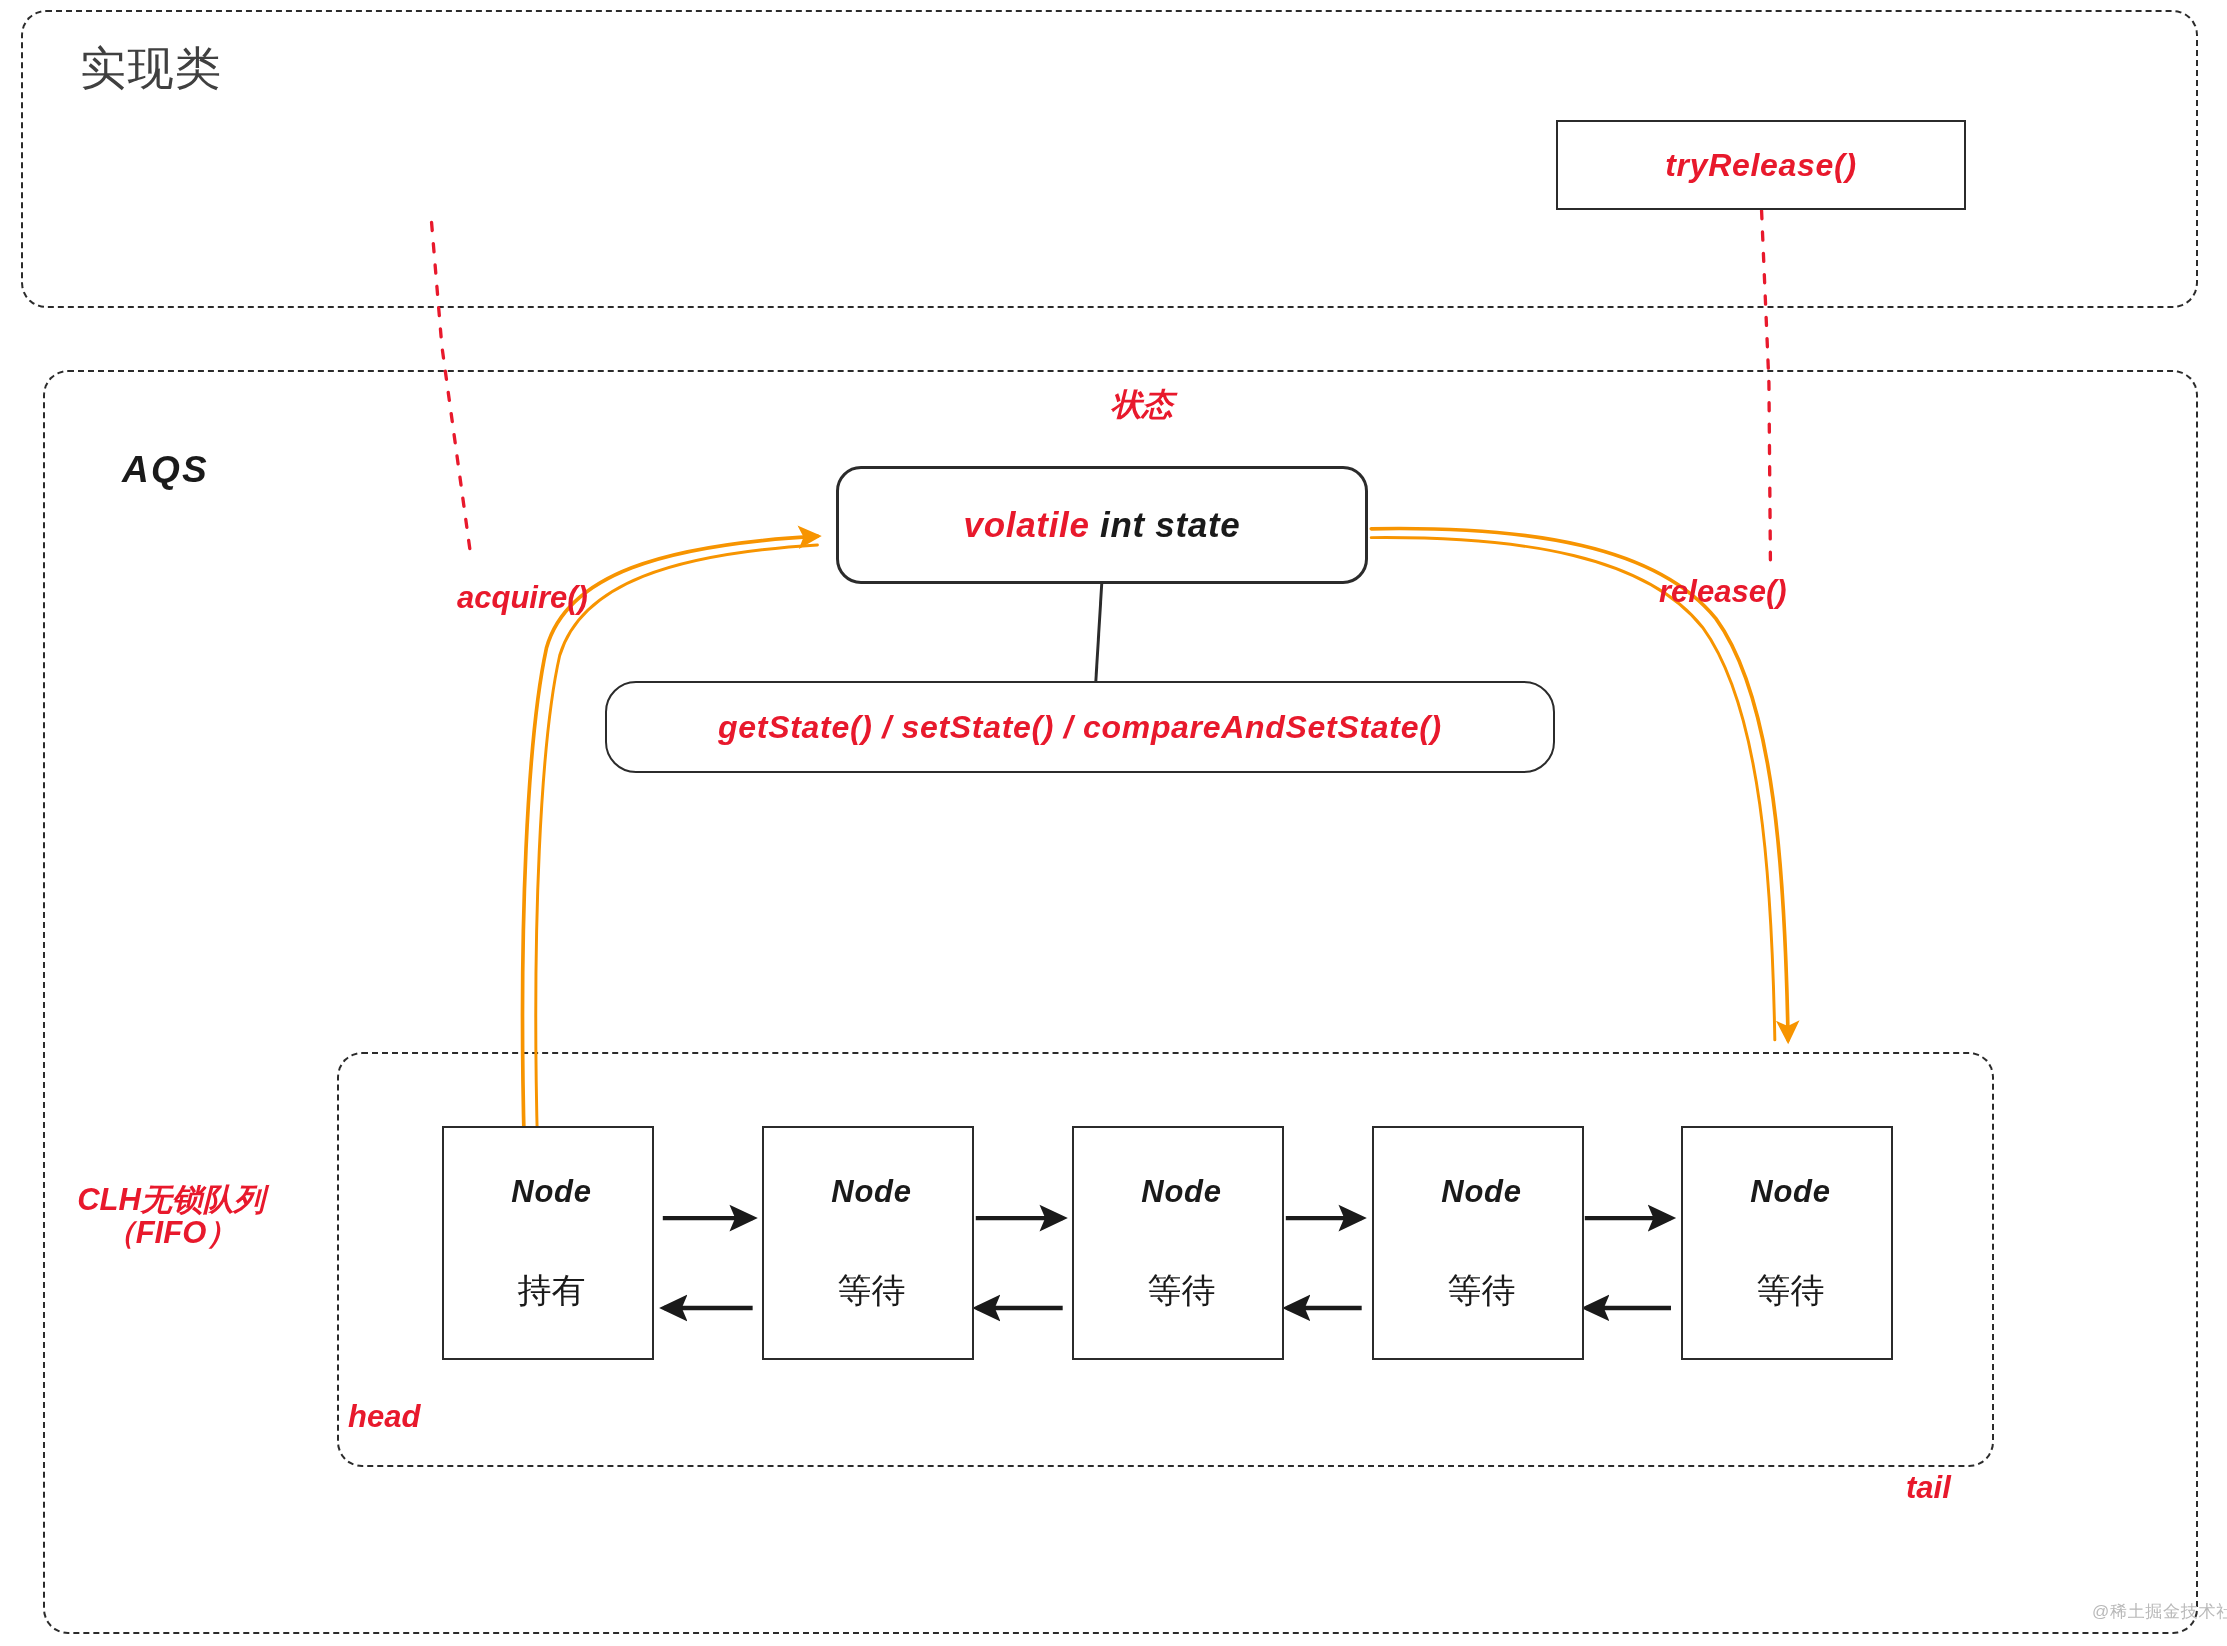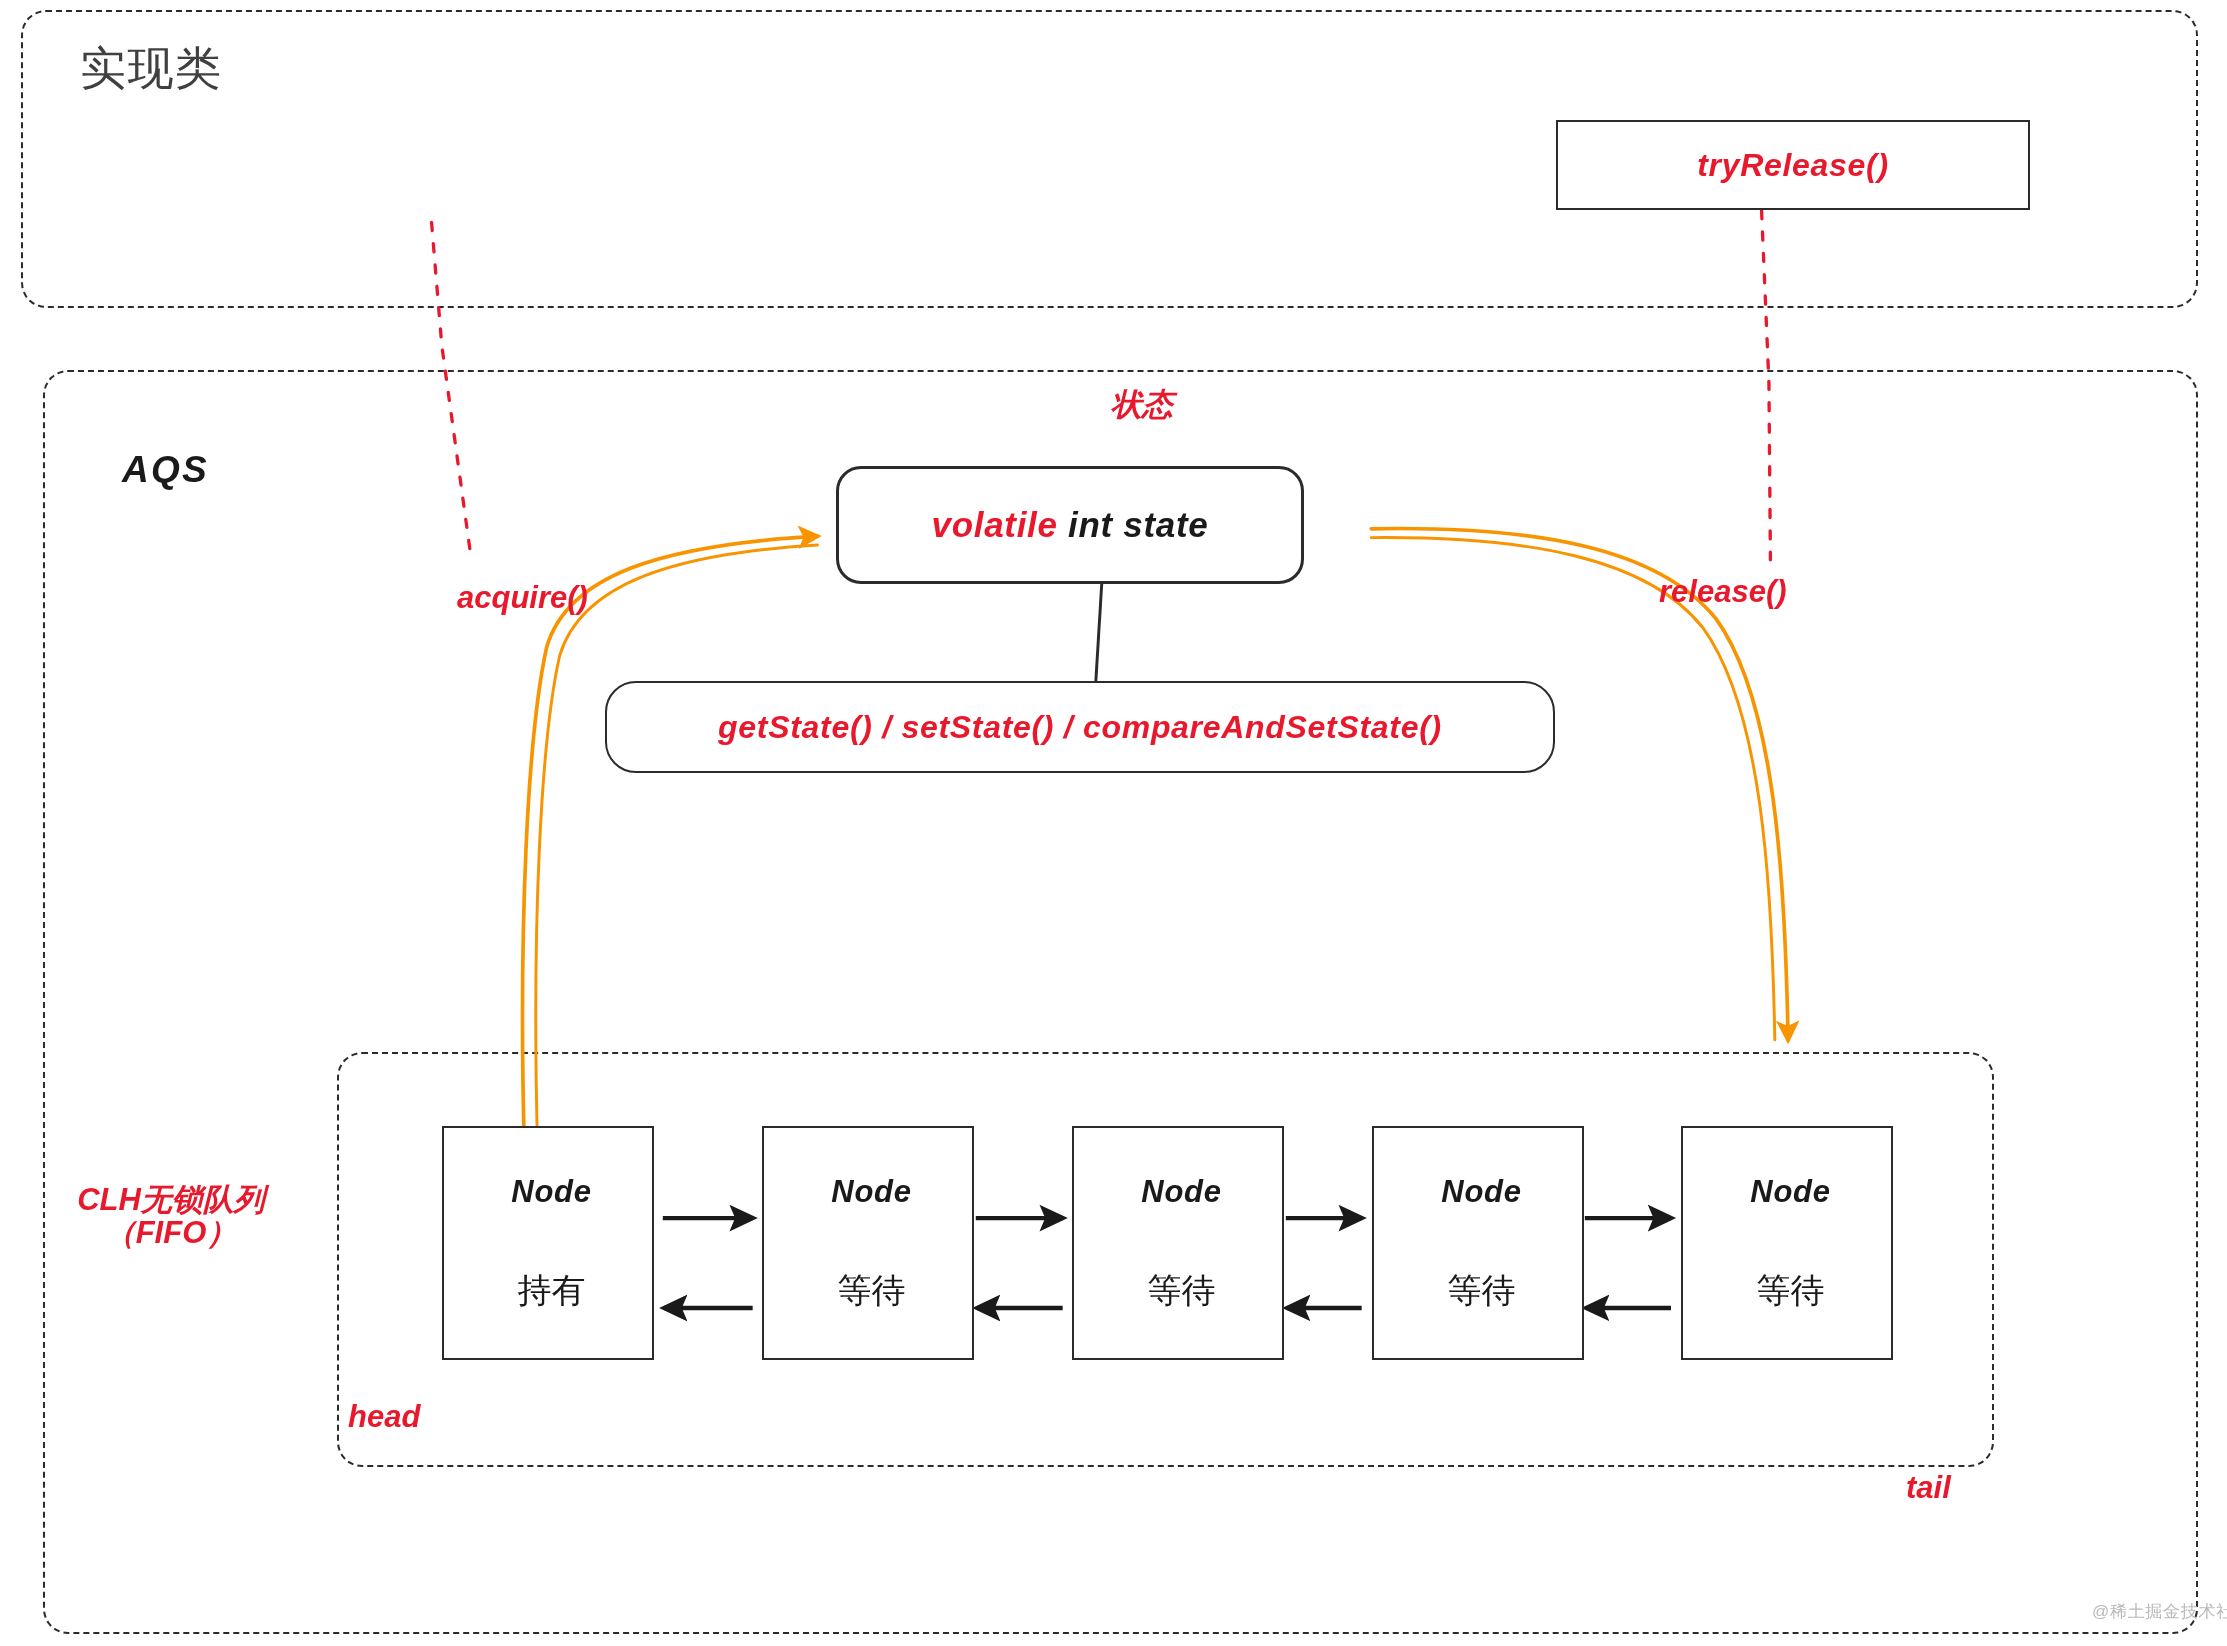--- a/index.html
+++ b/index.html
@@ -59,30 +59,30 @@
     box-sizing: border-box;
   }
   .methodbox span {
     font-size: 32px;
     font-weight: 700;
     font-style: italic;
     letter-spacing: 0.7px;
   }
 
   #box-tryacquire { left: 231px;  top: 131px;  width: 402px;  height: 90px; }
-  #box-tryrelease { left: 1556px; top: 120px;  width: 474px;  height: 90px; }
+  #box-tryrelease { left: 1556px; top: 120px;  width: 410px;  height: 90px; }
   #box-statemethods {
     left: 605px; top: 681px; width: 950px; height: 92px; border-radius: 31px;
   }
   #box-statemethods span { font-size: 32px; }
 
   
   #box-state {
     position: absolute;
-    left: 836px; top: 466px; width: 468px; height: 118px;
+    left: 836px; top: 466px; width: 532px; height: 118px;
     border: 3.7px solid #2b2b2b;
     border-radius: 25px;
     background: #ffffff;
     display: flex;
     align-items: center;
     justify-content: center;
     box-sizing: border-box;
   }
   #box-state .state-line {
     font-size: 35px;

